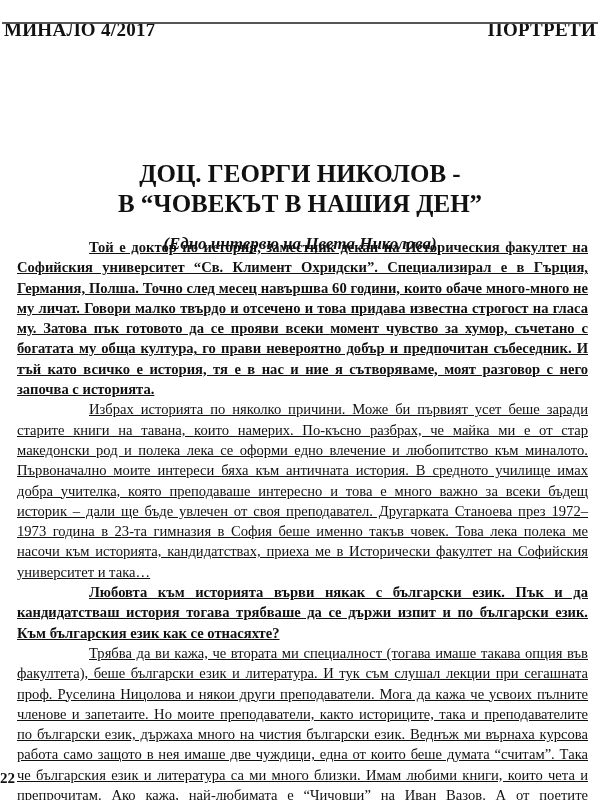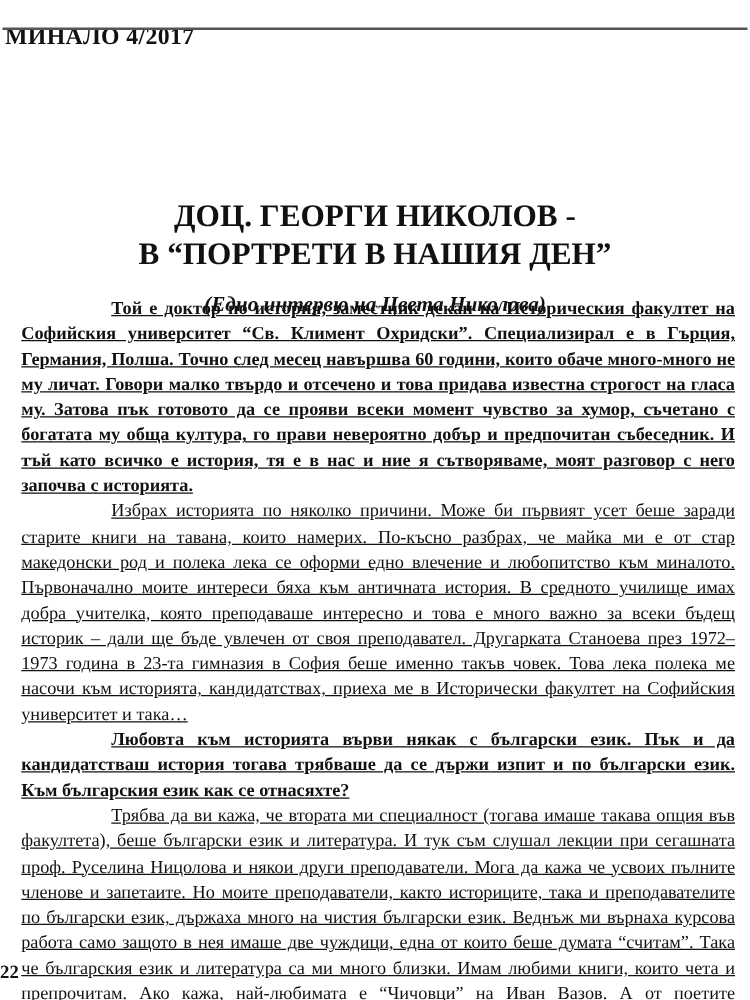--- a/index.html
+++ b/index.html
@@ -12,26 +12,27 @@
   .body { position: absolute; left: 17px; right: 12px; top: 237px; font-size: 14.6px; line-height: 20.3px; text-align: justify; }
   .body p { margin: 0; text-indent: 72px; text-decoration: underline; }
   .body p.b { font-weight: bold; }
   .pagenum { position: absolute; left: 0; right: 0; top: 770px; text-align: left; font-weight: bold; font-size: 15px; }
 </style>
 </head>
 <body>
 
 <div class="header">
   <span>МИНАЛО  4/2017</span>
+  <span>ПОРТРЕТИ</span>
 </div>
 <div class="rule"></div>
 
 <div class="title">
   <div>ДОЦ. ГЕОРГИ НИКОЛОВ -</div>
-  <div>В “ПОРТРЕТИ В НАШИЯ ДЕН”</div>
+  <div>В “ЧОВЕКЪТ В НАШИЯ ДЕН”</div>
 </div>
 <div class="subtitle">(Едно интервю на Цвета Николова)</div>
 
 <div class="body">
   <p class="b">Той е доктор по история, заместник декан на Историческия факултет на Софийския университет “Св. Климент Охридски”. Специализирал е в Гърция, Германия, Полша. Точно след месец навършва 60 години, които обаче много-много не му личат. Говори малко твърдо и отсечено и това придава известна строгост на гласа му. Затова пък готовото да се прояви всеки момент чувство за хумор, съчетано с богатата му обща култура, го прави невероятно добър и предпочитан събеседник. И тъй като всичко е история, тя е в нас и ние я сътворяваме, моят разговор с него започва с историята.</p>
   <p>Избрах историята по няколко причини. Може би първият усет беше заради старите книги на тавана, които намерих. По-късно разбрах, че майка ми е от стар македонски род и полека лека се оформи едно влечение и любопитство към миналото. Първоначално моите интереси бяха към античната история. В средното училище имах добра учителка, която преподаваше интересно и това е много важно за всеки бъдещ историк – дали ще бъде увлечен от своя преподавател. Другарката Станоева през 1972–1973 година в 23-та гимназия в София беше именно такъв човек. Това лека полека ме насочи към историята, кандидатствах, приеха ме в Исторически факултет на Софийския университет и така…</p>
   <p class="b">Любовта към историята върви някак с български език. Пък и да кандидатстваш история тогава трябваше да се държи изпит и по български език. Към българския език как се отнасяхте?</p>
   <p>Трябва да ви кажа, че втората ми специалност (тогава имаше такава опция във факултета), беше български език и литература. И тук съм слушал лекции при сегашната проф. Руселина Ницолова и някои други преподаватели. Мога да кажа че усвоих пълните членове и запетаите. Но моите преподаватели, както историците, така и преподавателите по български език, държаха много на чистия български език. Веднъж ми върнаха курсова работа само защото в нея имаше две чуждици, една от които беше думата “считам”. Така че българския език и литература са ми много близки. Имам любими книги, които чета и препрочитам. Ако кажа, най-любимата е “Чичовци” на Иван Вазов. А от поетите предпочитам Димчо Дебелянов и Пейо Яворов. Така че съм свързан с българския език и</p>
 </div>
 

